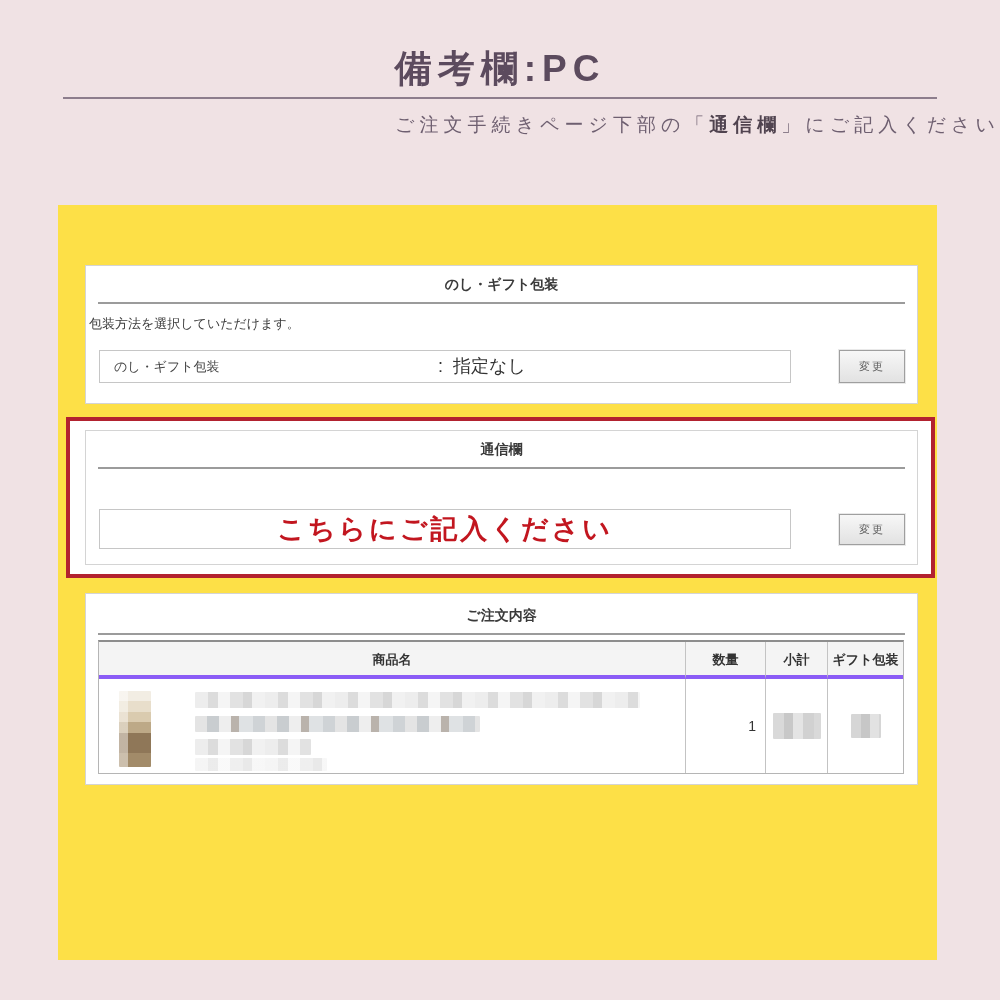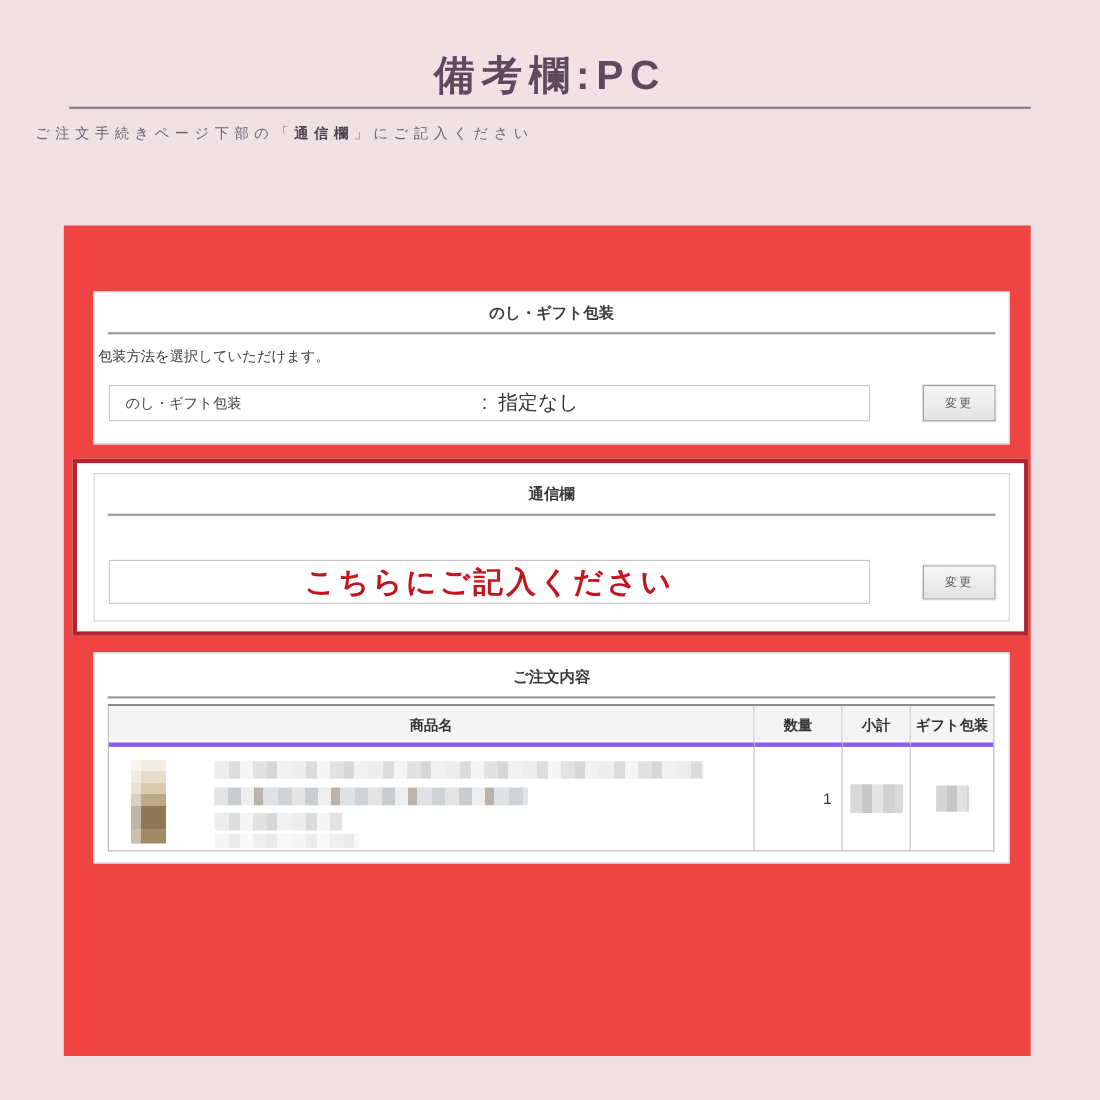--- a/index.html
+++ b/index.html
@@ -15,28 +15,28 @@
     position:absolute; top:44px; left:0; width:1000px; margin:0;
     text-align:center; font-size:37px; font-weight:bold;
     letter-spacing:6px; color:#5c4b5e;
   }
   .title-rule {
     position:absolute; top:97px; left:63px; width:874px; height:0;
     border-top:2px solid #8d7d8c;
   }
   .page-subtitle {
     position:absolute; top:112px; left:0; width:1000px; margin:0;
-    text-align:left; font-size:13px; letter-spacing:5px; color:#6e5f70;padding-left:32px;
+    text-align:right; font-size:19px; letter-spacing:5px; color:#6e5f70;padding-left:32px;
   }
   .page-subtitle .hl { font-weight:bold; color:#50434f; }
 
   
   .panel {
     position:absolute; left:58px; top:205px; width:879px; height:755px;
-    background:#ef4444;
+    background:#fde047;
   }
   .sec {
     position:absolute; background:#fff; border:1px solid #d4d4d4;
   }
   .sec1 { left:27px; top:60px;  width:833px; height:139px; }
   .sec3 { left:27px; top:388px; width:833px; height:192px; }
 
   .red-frame {
     position:absolute; left:8px; top:212px; width:869px; height:161px;
     border:4px solid #b2222f; background:#fff;

